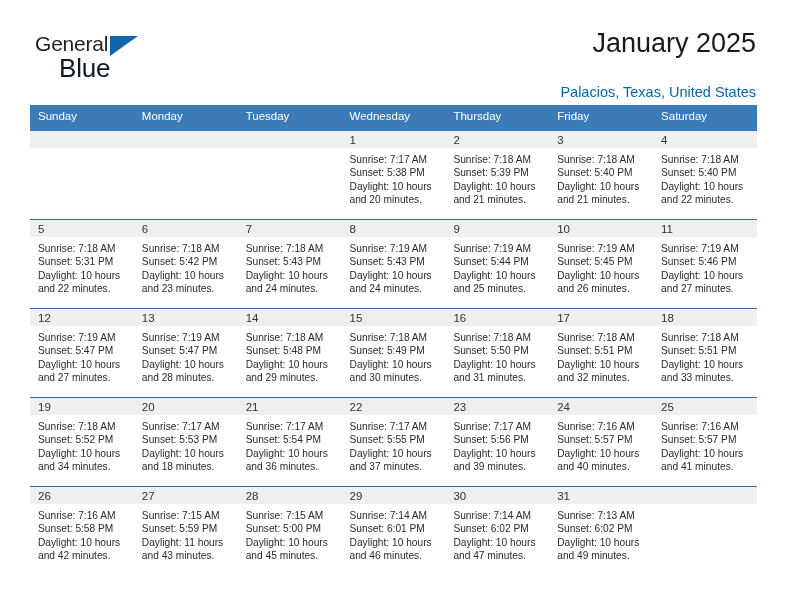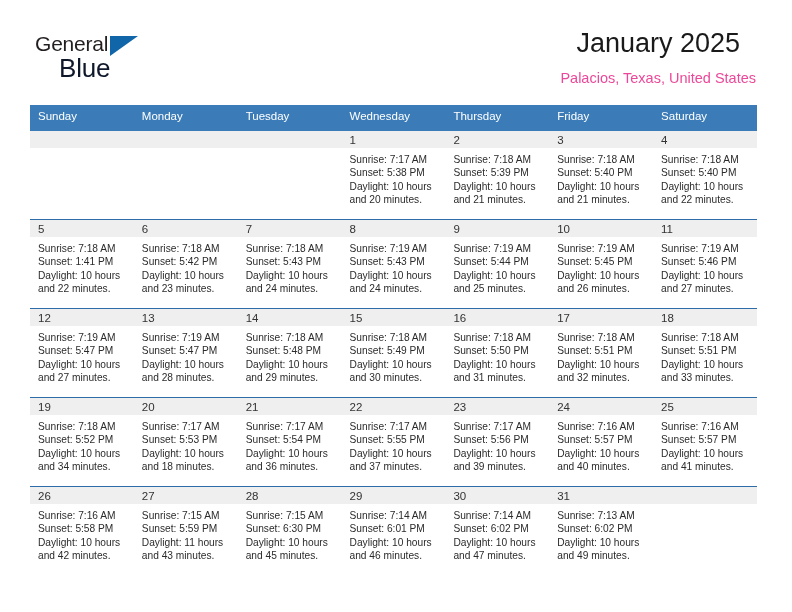--- a/index.html
+++ b/index.html
@@ -55,33 +55,33 @@
     top: 4px;
     width: 0; height: 0;
     border-left: 28px solid #1066a8;
     border-bottom: 20px solid transparent;
   }
 
   .title-block {
     position: absolute;
     right: 36px;
     top: 26px;
-    text-align: center;
+    text-align: right;
   }
   .cal-title {
     font-size: 27px;
     font-weight: normal;
     color: #1a1a1a;
     line-height: 34px;
     white-space: nowrap;
   }
   .cal-subtitle {
-    margin-top: 9px;
+    margin-top: 23px;
     font-size: 14.5px;
-    color: #ec4899;
+    color: #0369a1;
     line-height: 18px;
     white-space: nowrap;
   }
 
   
   .calendar {
     position: absolute;
     left: 30px;
     top: 105px;
     width: 727px;
@@ -201,21 +201,21 @@
             <div>Sunset: 5:40 PM</div>
             <div class="dl-wrap">Daylight: 10 hours and 22 minutes.</div>
           </div>
         </td>
       </tr>
       <tr class="week-row">
         <td class="day-cell">
           <div class="daynum-band">5</div>
           <div class="cell-body">
             <div>Sunrise: 7:18 AM</div>
-            <div>Sunset: 1:41 PM</div>
+            <div>Sunset: 5:31 PM</div>
             <div class="dl-wrap">Daylight: 10 hours and 22 minutes.</div>
           </div>
         </td>
         <td class="day-cell">
           <div class="daynum-band">6</div>
           <div class="cell-body">
             <div>Sunrise: 7:18 AM</div>
             <div>Sunset: 5:42 PM</div>
             <div class="dl-wrap">Daylight: 10 hours and 23 minutes.</div>
           </div>
@@ -391,21 +391,21 @@
           <div class="cell-body">
             <div>Sunrise: 7:15 AM</div>
             <div>Sunset: 5:59 PM</div>
             <div class="dl-wrap">Daylight: 11 hours and 43 minutes.</div>
           </div>
         </td>
         <td class="day-cell">
           <div class="daynum-band">28</div>
           <div class="cell-body">
             <div>Sunrise: 7:15 AM</div>
-            <div>Sunset: 6:30 PM</div>
+            <div>Sunset: 5:00 PM</div>
             <div class="dl-wrap">Daylight: 10 hours and 45 minutes.</div>
           </div>
         </td>
         <td class="day-cell">
           <div class="daynum-band">29</div>
           <div class="cell-body">
             <div>Sunrise: 7:14 AM</div>
             <div>Sunset: 6:01 PM</div>
             <div class="dl-wrap">Daylight: 10 hours and 46 minutes.</div>
           </div>

